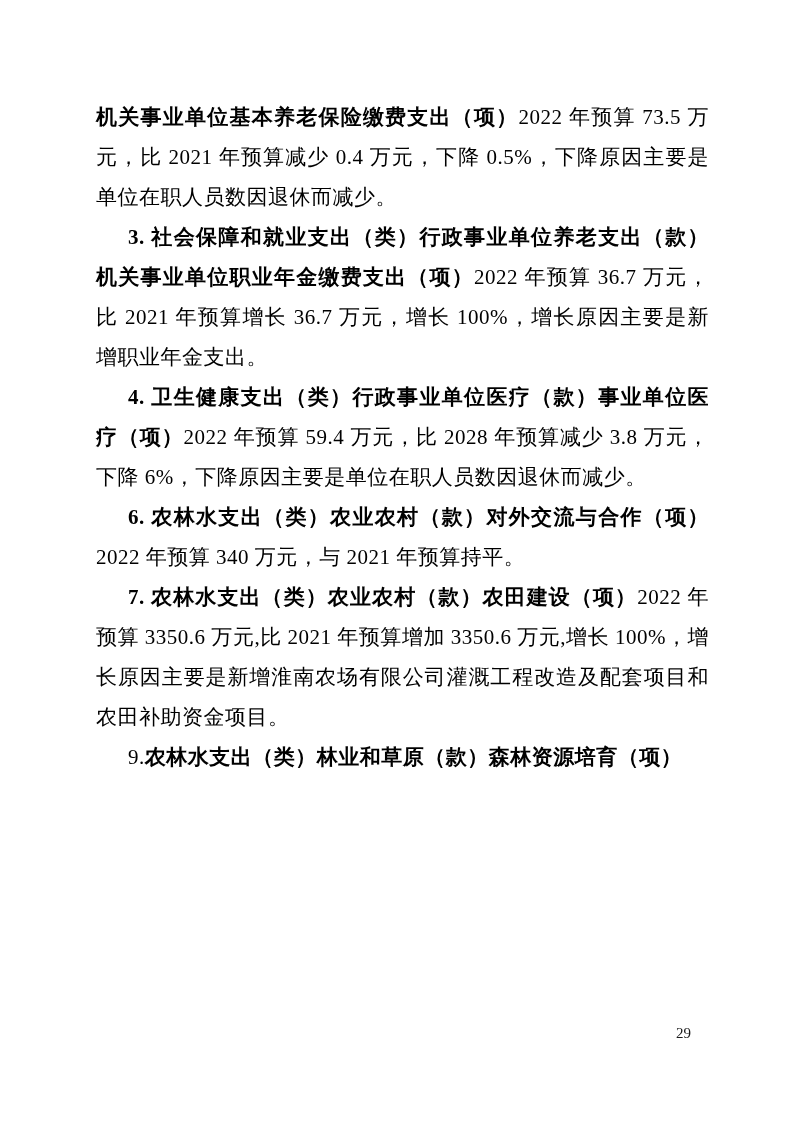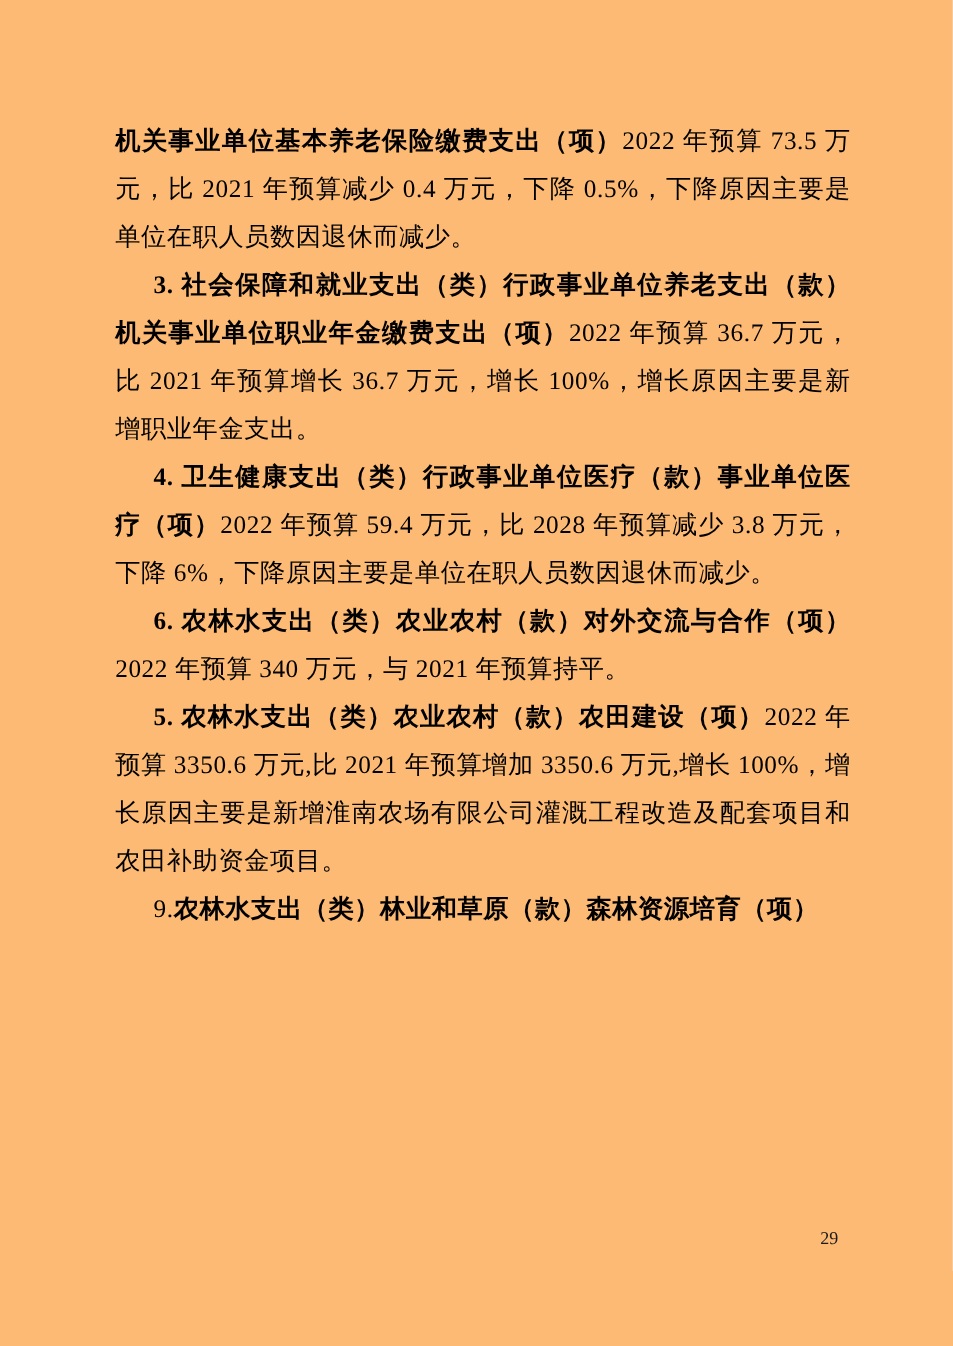--- a/index.html
+++ b/index.html
@@ -5,21 +5,21 @@
   html, body {
     margin: 0;
     padding: 0;
     background: #e8e8e8;
   }
   .page {
     position: relative;
     width: 794px;
     height: 1122px;
     margin: 0 auto;
-    background: #fdba74;
+    background: #ffffff;
     overflow: hidden;
     color: #000000;
     font-family: "Liberation Serif", "DejaVu Serif", serif;
   }
   .content {
     position: absolute;
     left: 96px;
     top: 97px;
     width: 613px;
     font-size: 21px;
@@ -39,41 +39,41 @@
     font-weight: 700;
     letter-spacing: 0.5px;
   }
   .pagenum {
     position: absolute;
     left: 676px;
     top: 1022px;
     width: 30px;
     font-size: 15px;
     line-height: 22px;
-    text-align: center;
+    text-align: left;
     font-family: "Liberation Serif", "DejaVu Serif", serif;
     color: #1a1a1a;
   }
 </style>
 </head>
 <body>
 
 <div class="page">
   <div class="content">
 
     <p class="para"><span></span><span class="head">机关事业单位基本养老保险缴费支出（项）</span><span>2022 年预算 73.5 万元，比 2021 年预算减少 0.4 万元，下降 0.5%，下降原因主要是单位在职人员数因退休而减少。</span></p>
 
     <p class="para indent"><span></span><span class="head">3. 社会保障和就业支出（类）行政事业单位养老支出（款）机关事业单位职业年金缴费支出（项）</span><span>2022 年预算 36.7 万元，比 2021 年预算增长 36.7 万元，增长 100%，增长原因主要是新增职业年金支出。</span></p>
 
     <p class="para indent"><span></span><span class="head">4. 卫生健康支出（类）行政事业单位医疗（款）事业单位医疗（项）</span><span>2022 年预算 59.4 万元，比 2028 年预算减少 3.8 万元，下降 6%，下降原因主要是单位在职人员数因退休而减少。</span></p>
 
 
     <p class="para indent"><span></span><span class="head">6. 农林水支出（类）农业农村（款）对外交流与合作（项）</span><span>2022 年预算 340 万元，与 2021 年预算持平。</span></p>
 
-    <p class="para indent"><span></span><span class="head">5. 农林水支出（类）农业农村（款）农田建设（项）</span><span>2022 年预算 3350.6 万元,比 2021 年预算增加 3350.6 万元,增长 100%，增长原因主要是新增淮南农场有限公司灌溉工程改造及配套项目和农田补助资金项目。</span></p>
+    <p class="para indent"><span></span><span class="head">7. 农林水支出（类）农业农村（款）农田建设（项）</span><span>2022 年预算 3350.6 万元,比 2021 年预算增加 3350.6 万元,增长 100%，增长原因主要是新增淮南农场有限公司灌溉工程改造及配套项目和农田补助资金项目。</span></p>
 
 
     <p class="para indent"><span>9.</span><span class="head">农林水支出（类）林业和草原（款）森林资源培育（项）</span><span></span></p>
 
   </div>
 
   <div class="pagenum">29</div>
 </div>
 
 </body></html>

